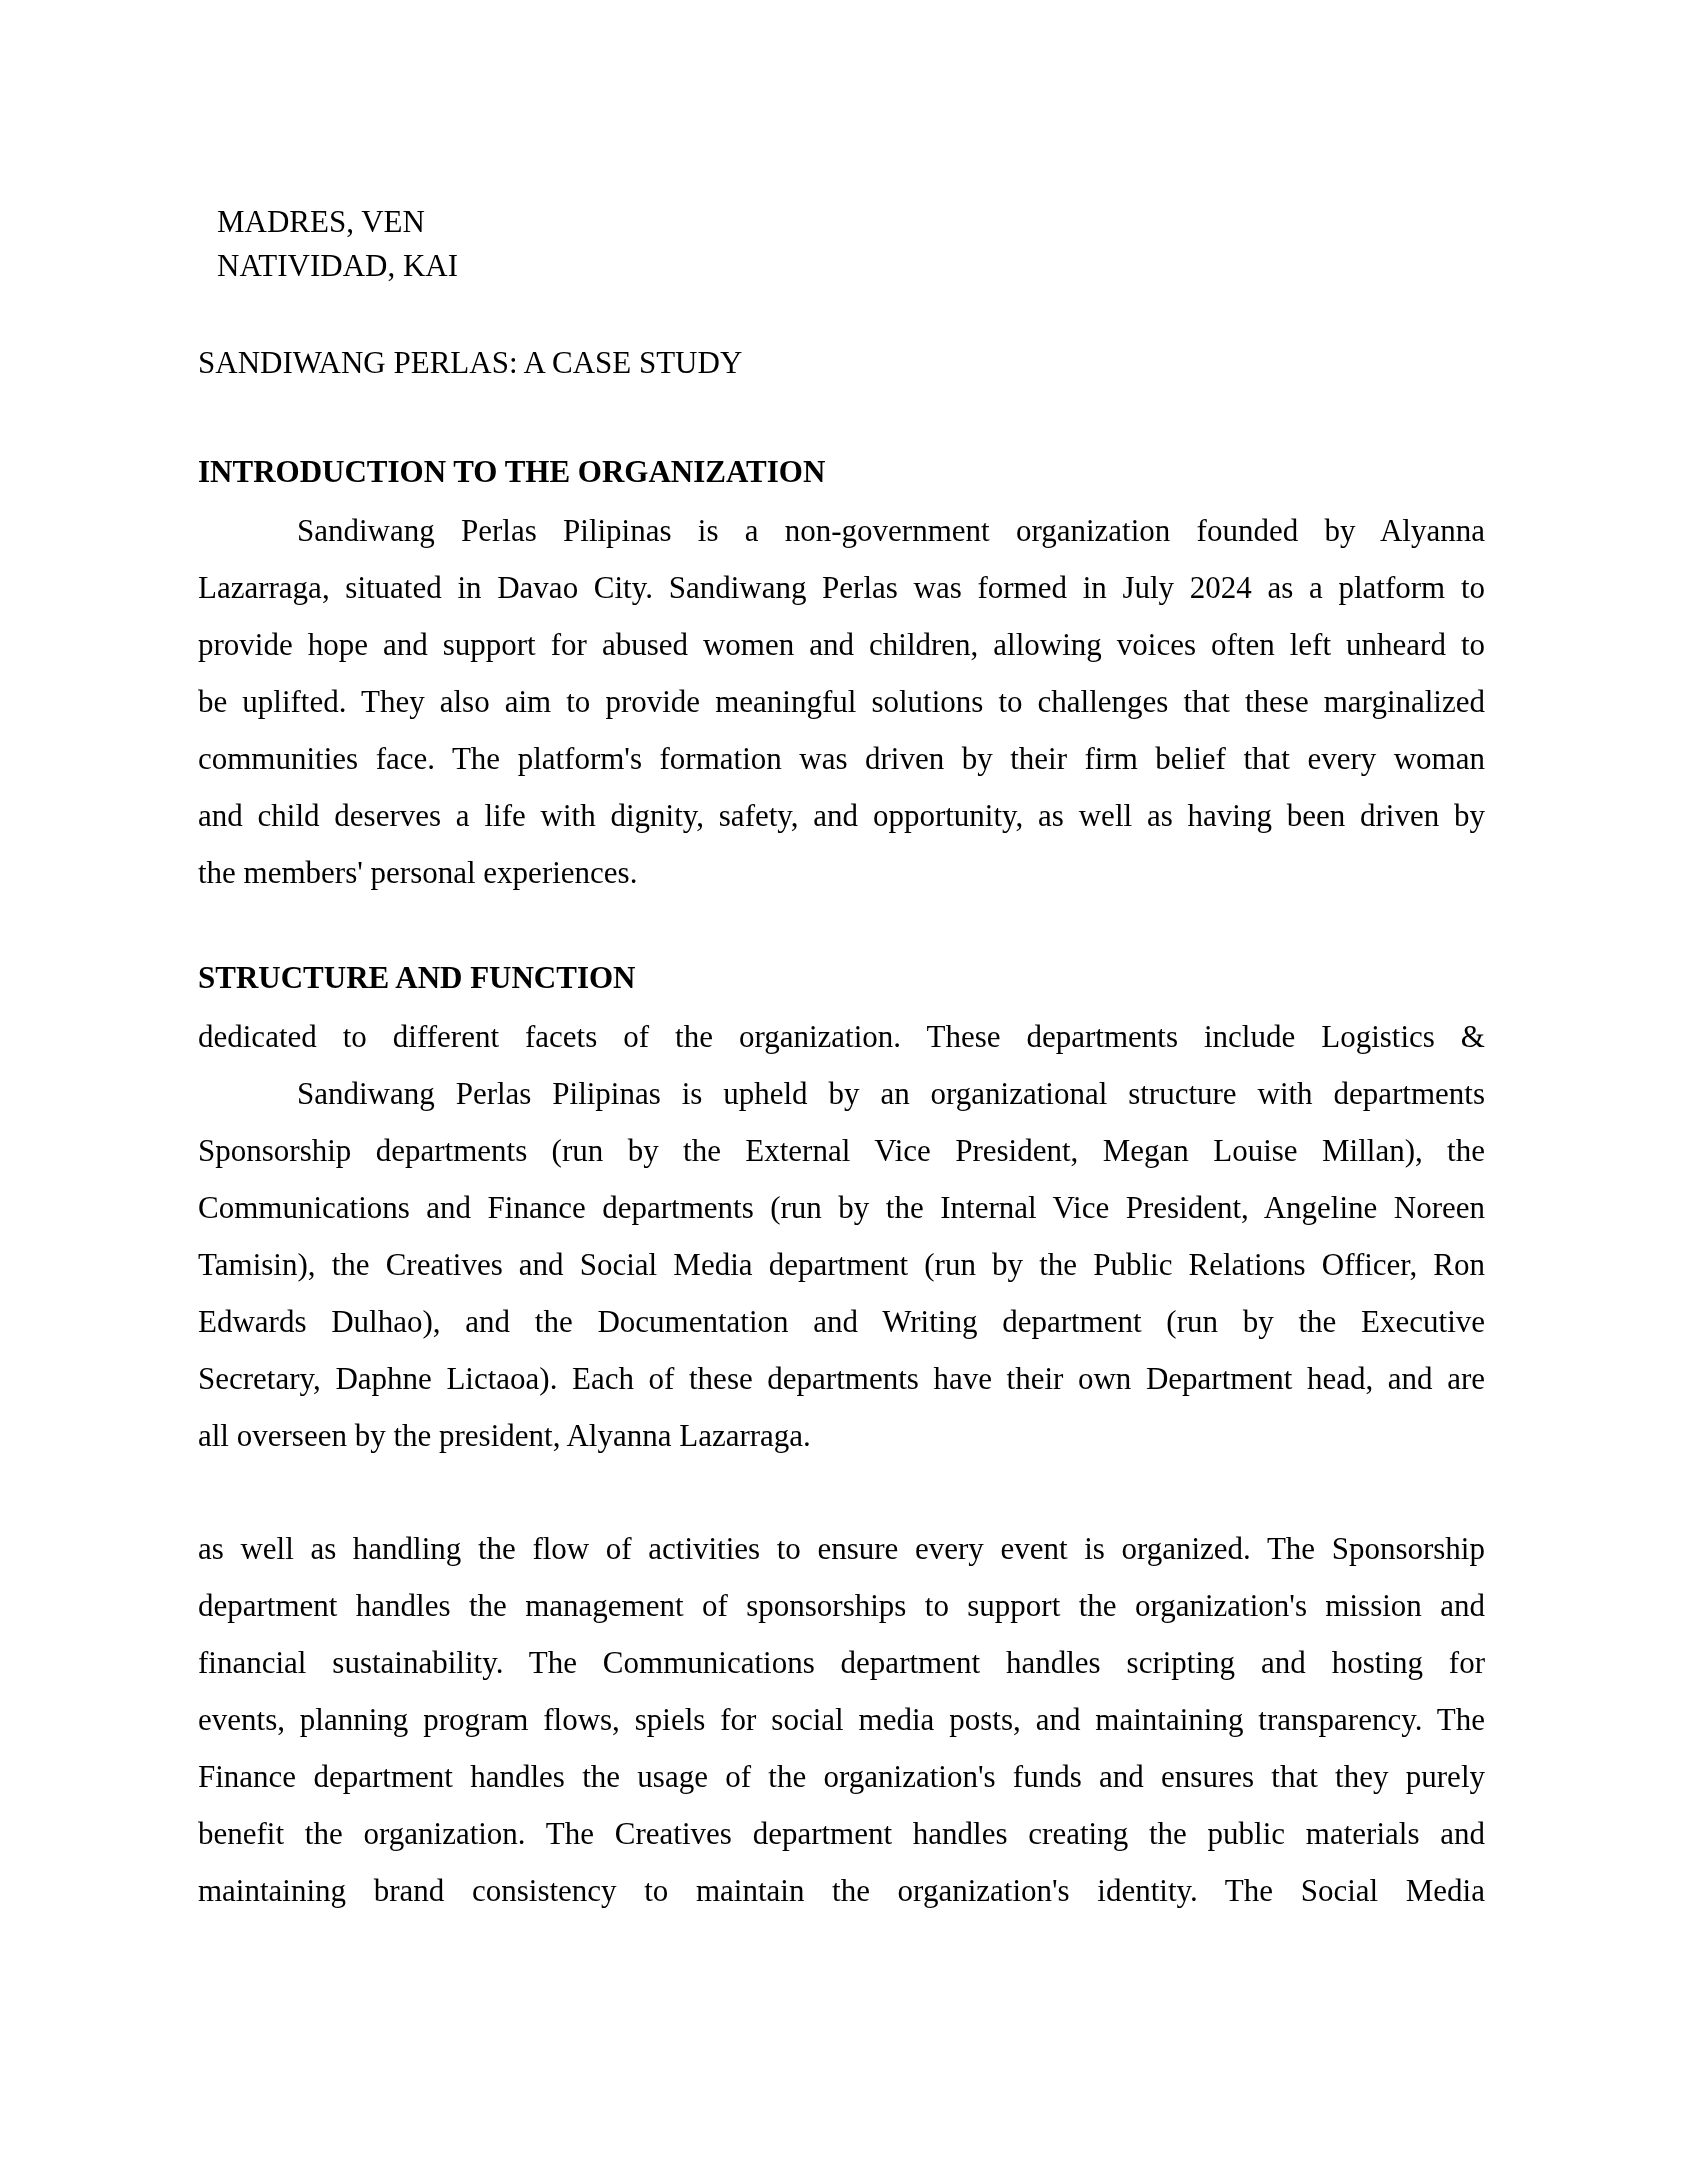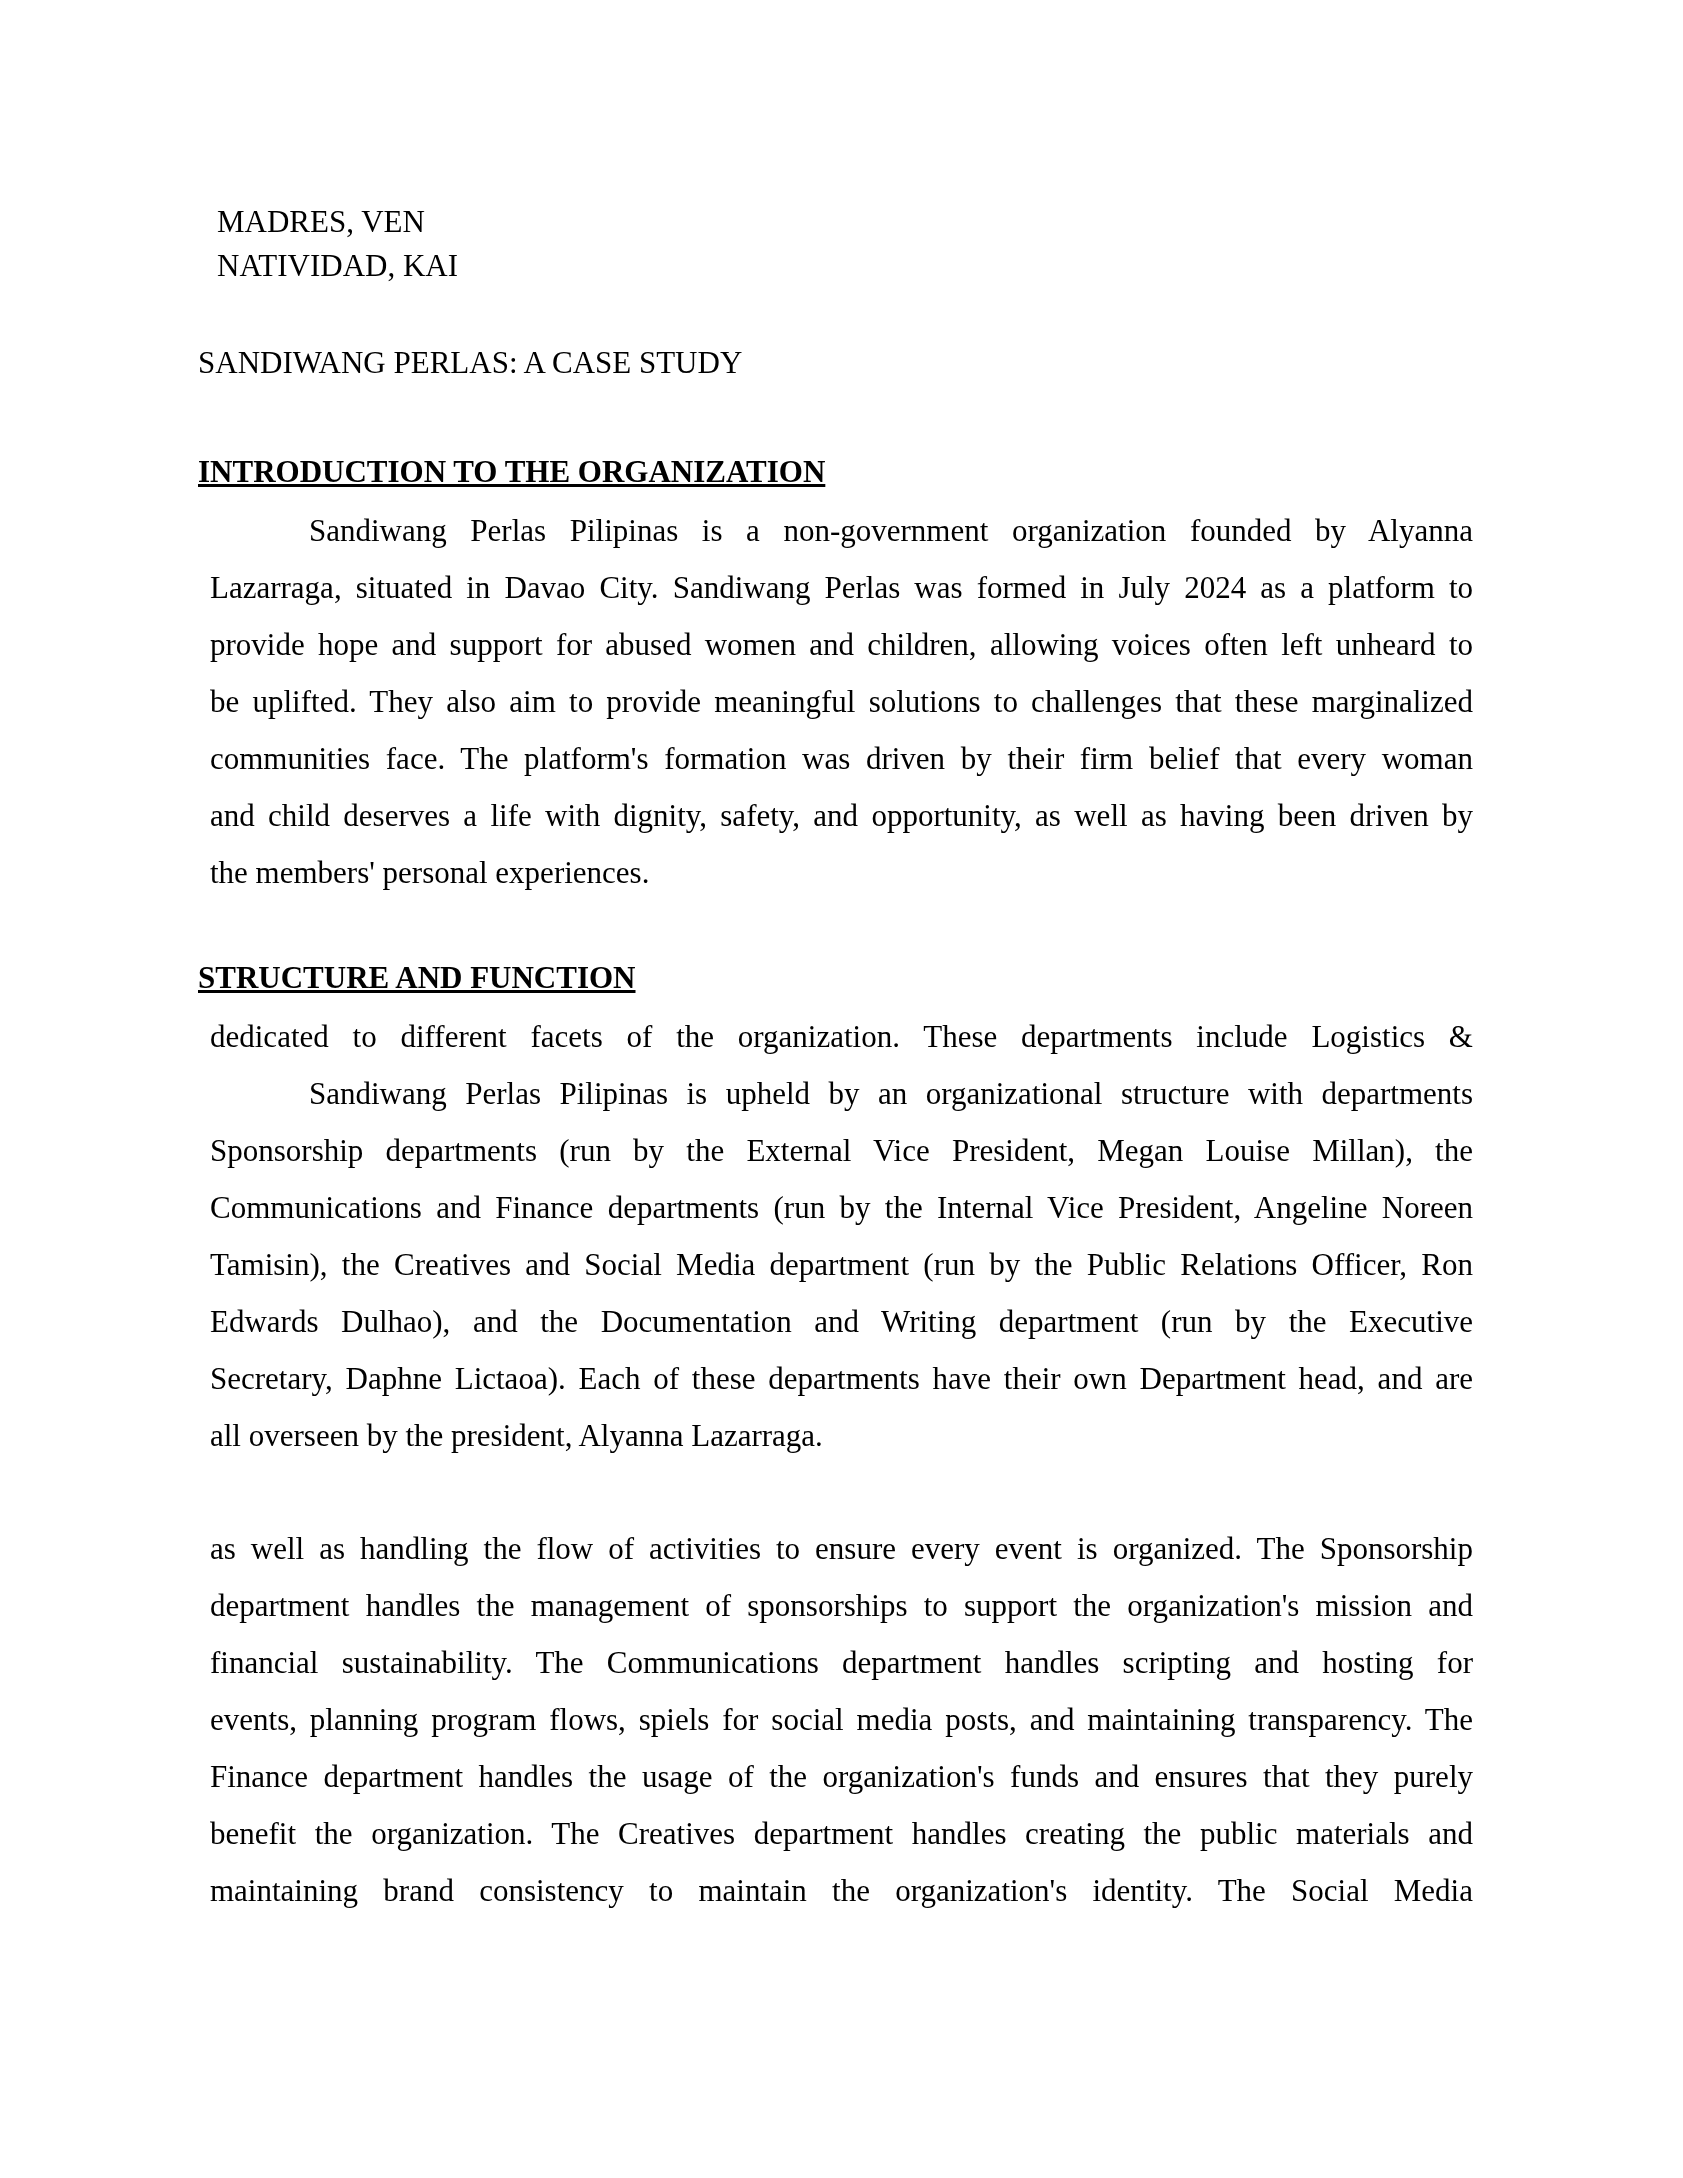--- a/index.html
+++ b/index.html
@@ -48,24 +48,23 @@
       left: 0;
       width: 1287px;
     }
     .section-heading {
       font-weight: bold;
       font-size: 31px;
       line-height: 44px;
       height: 44px;
       white-space: nowrap;
       margin: 0;
-      text-decoration: underline;
     }
     .paragraph {
-      margin: 12px;
+      margin: 0;
     }
     .line {
       display: block;
       font-size: 31px;
       height: 57px;
       line-height: 57px;
       white-space: nowrap;
       text-align: justify;
       text-align-last: justify;
     }

